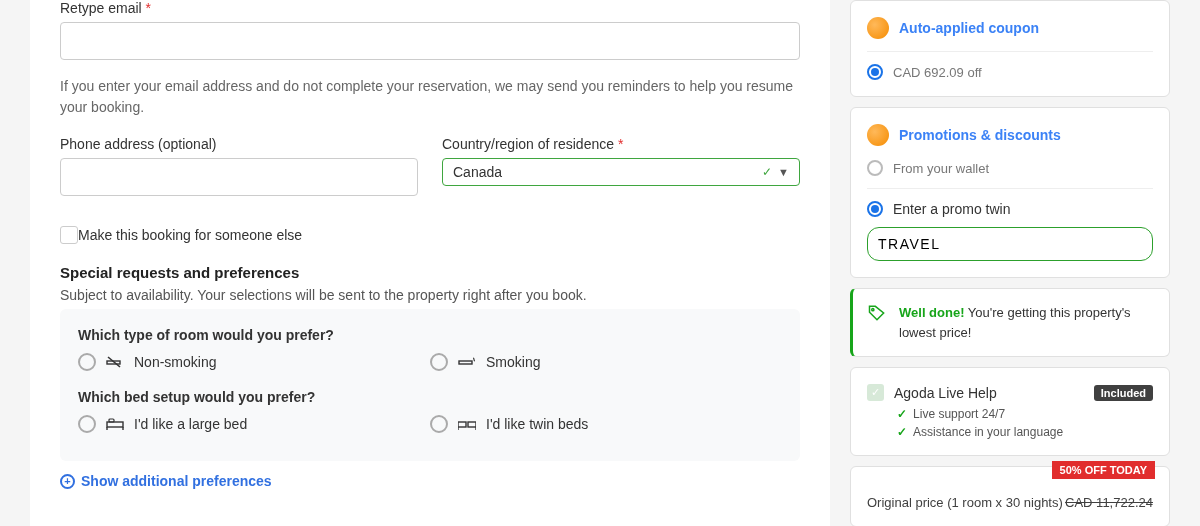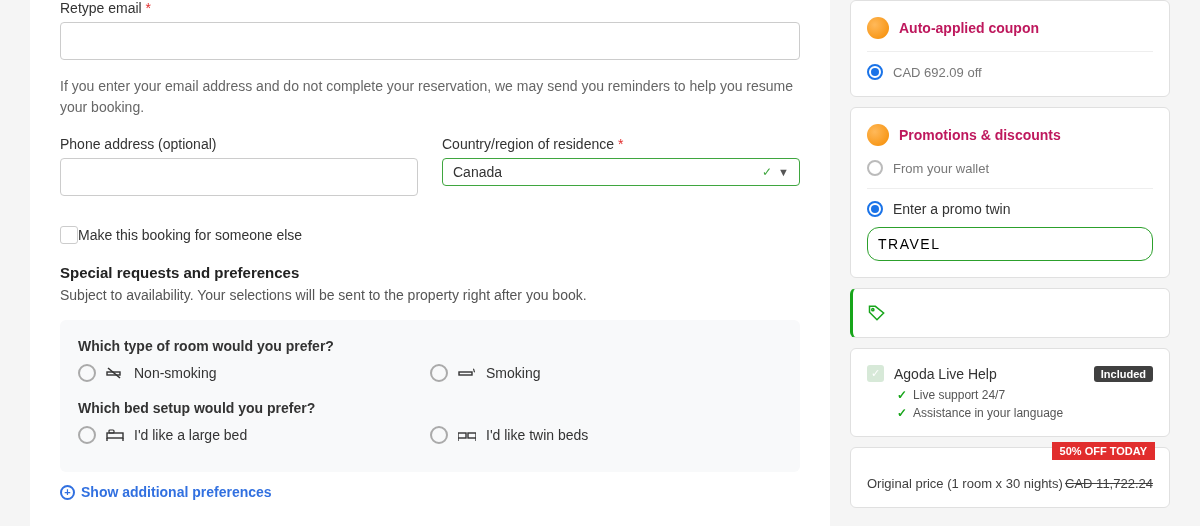--- a/index.html
+++ b/index.html
@@ -78,21 +78,21 @@
     }
     .section-title {
       font-weight: 700;
       font-size: 15px;
       margin-bottom: 6px;
       color: #222;
     }
     .section-sub {
       color: #555;
       font-size: 14px;
-      margin-bottom: 17px;
+      margin-bottom: 6px;
     }
     .prefs {
       background: #f8f9fa;
       border-radius: 6px;
       padding: 18px 18px 10px 18px;
     }
     .pref-q { font-weight: 600; margin-bottom: 10px; color: #333; }
     .pref-row { display: flex; margin-bottom: 18px; }
     .radio-opt {
       flex: 1;
@@ -139,21 +139,21 @@
       gap: 10px;
     }
     .ico-orange {
       width: 22px; height: 22px;
       border-radius: 50%;
       background: radial-gradient(circle at 35% 35%, #ffb95a, #f58b00);
       flex-shrink: 0;
       position: relative;
     }
     .card-h {
-      color: #be185d;
+      color: #3b82f6;
       font-weight: 600;
       font-size: 14px;
       text-align: right;
     }
     .radio-blue {
       width: 16px; height: 16px;
       border: 2px solid #1a73e8;
       border-radius: 50%;
       display: flex;
       align-items: center;
@@ -389,20 +389,23 @@
       <input class="promo-input" type="text" value="TRAVEL" style="">
     </div>
 
     <div class="banner">
       <span class="tag-ico">
         <svg width="20" height="20" viewBox="0 0 24 24" fill="none" stroke="#17a51a" stroke-width="1.8">
           <path d="M20 12l-8 8-9-9V4h7z"></path>
           <circle cx="7" cy="8" r="1.3"></circle>
         </svg>
       </span>
+      <div class="banner-text">
+        <span class="good">Well done!</span><span> You're getting this property's lowest price!</span>
+      </div>
     </div>
 
     <div class="card live-card">
       <div class="top">
         <div class="card-row">
           <span class="cb-green">✓</span>
           <span style="color:#333">Agoda Live Help</span>
         </div>
         <span class="badge">Included</span>
       </div>

